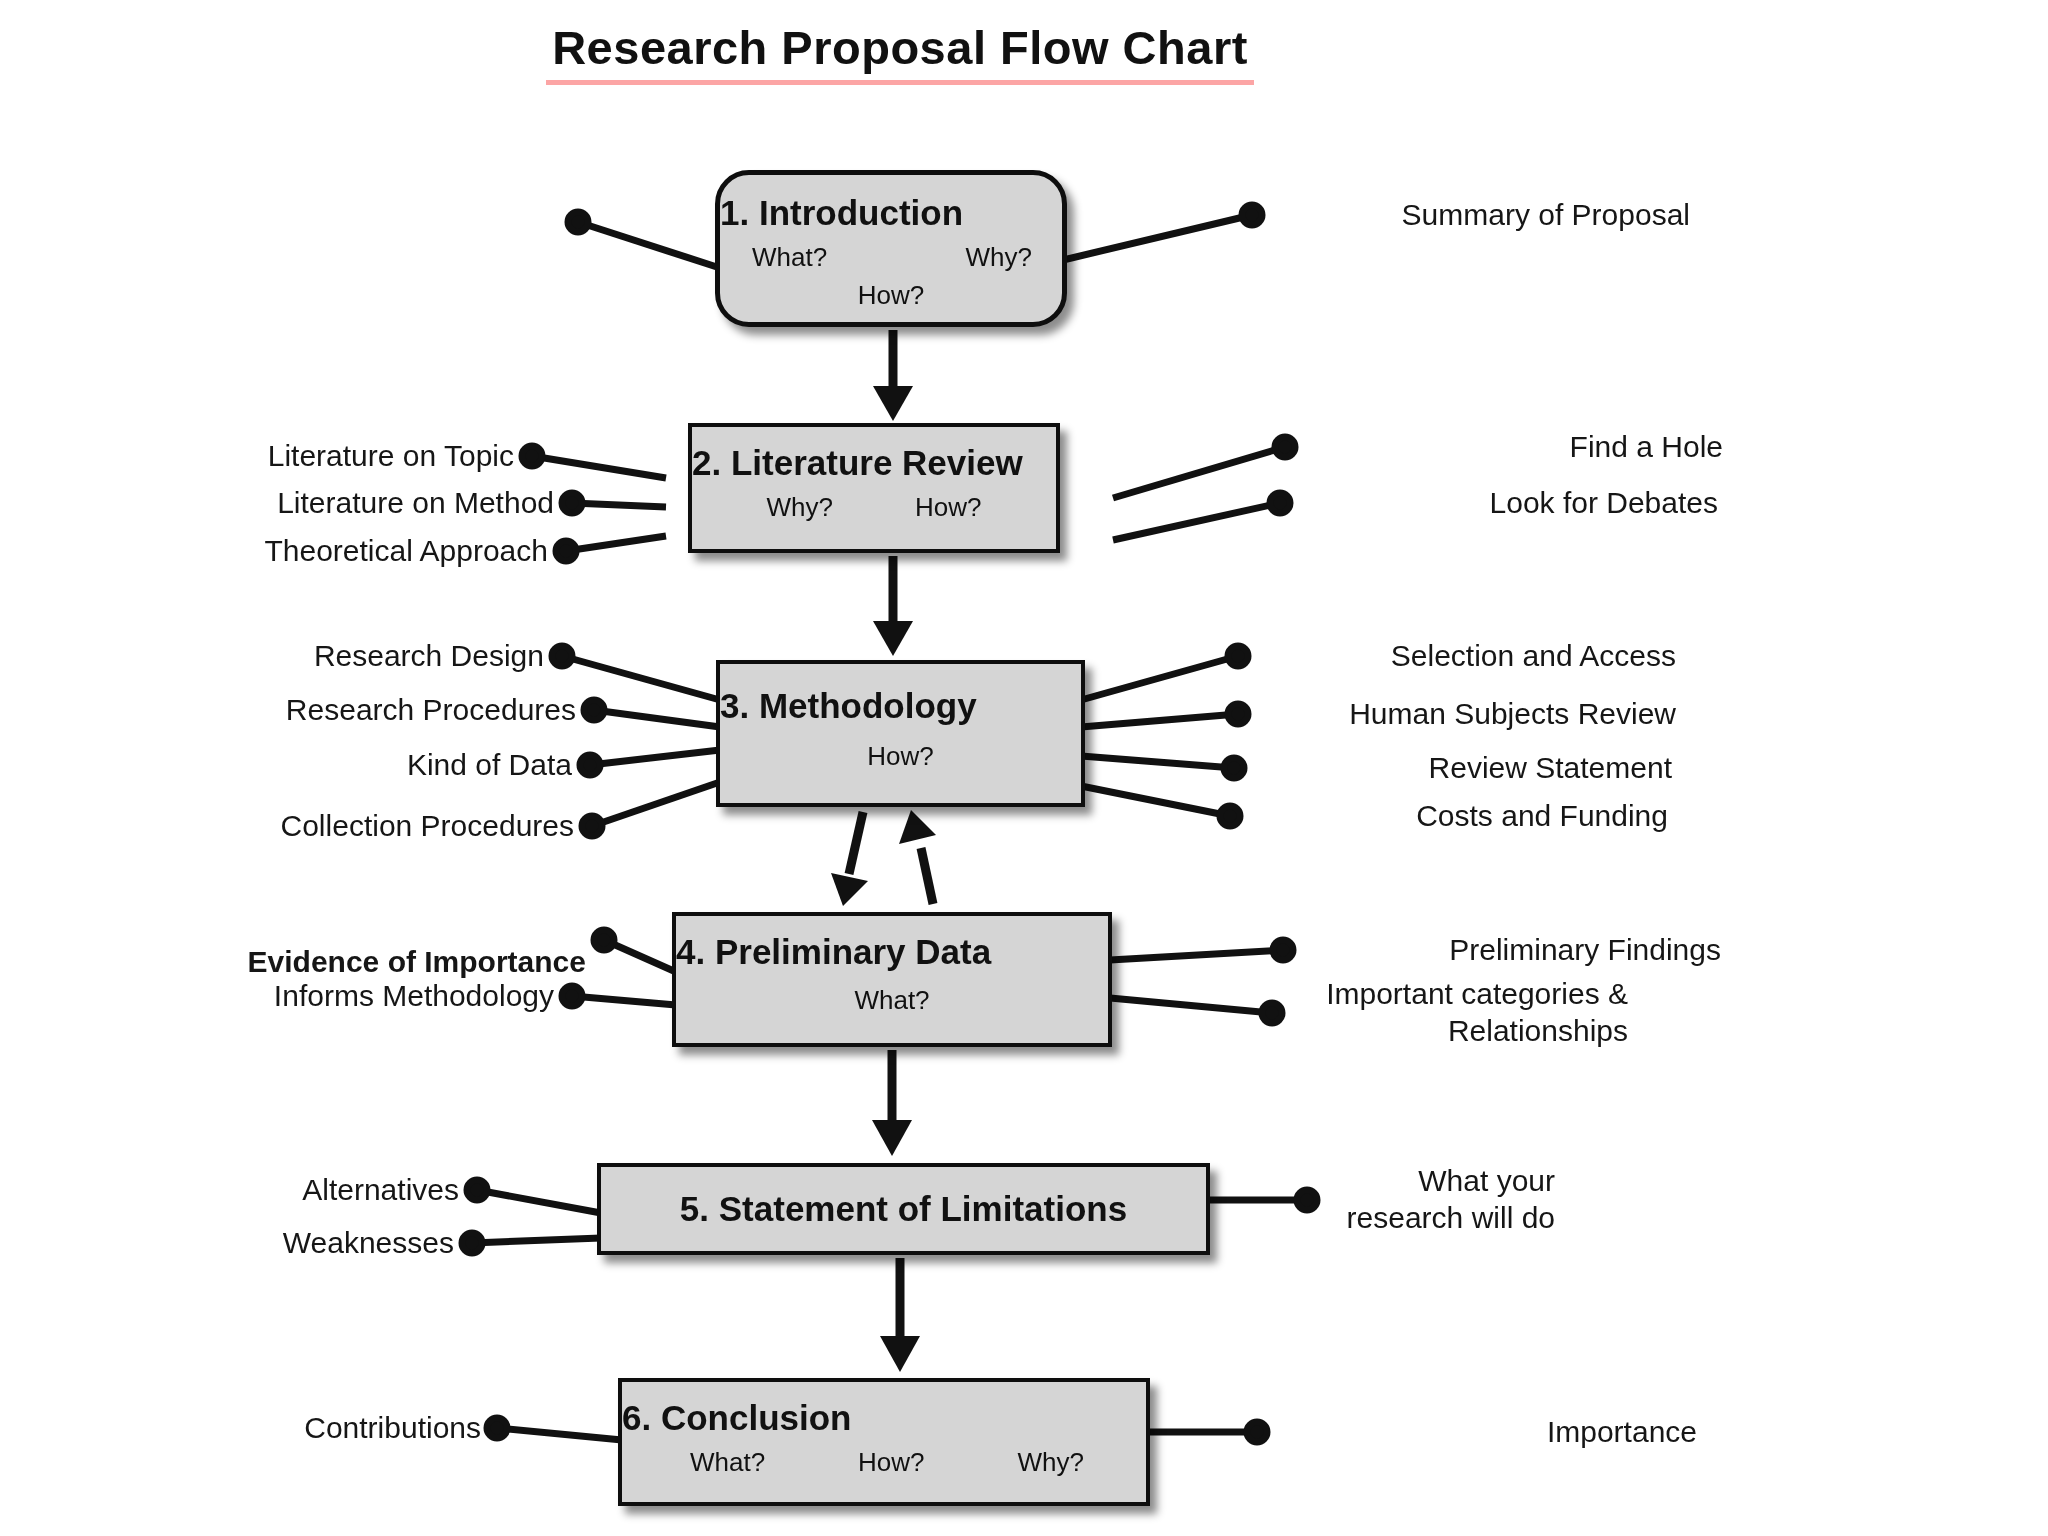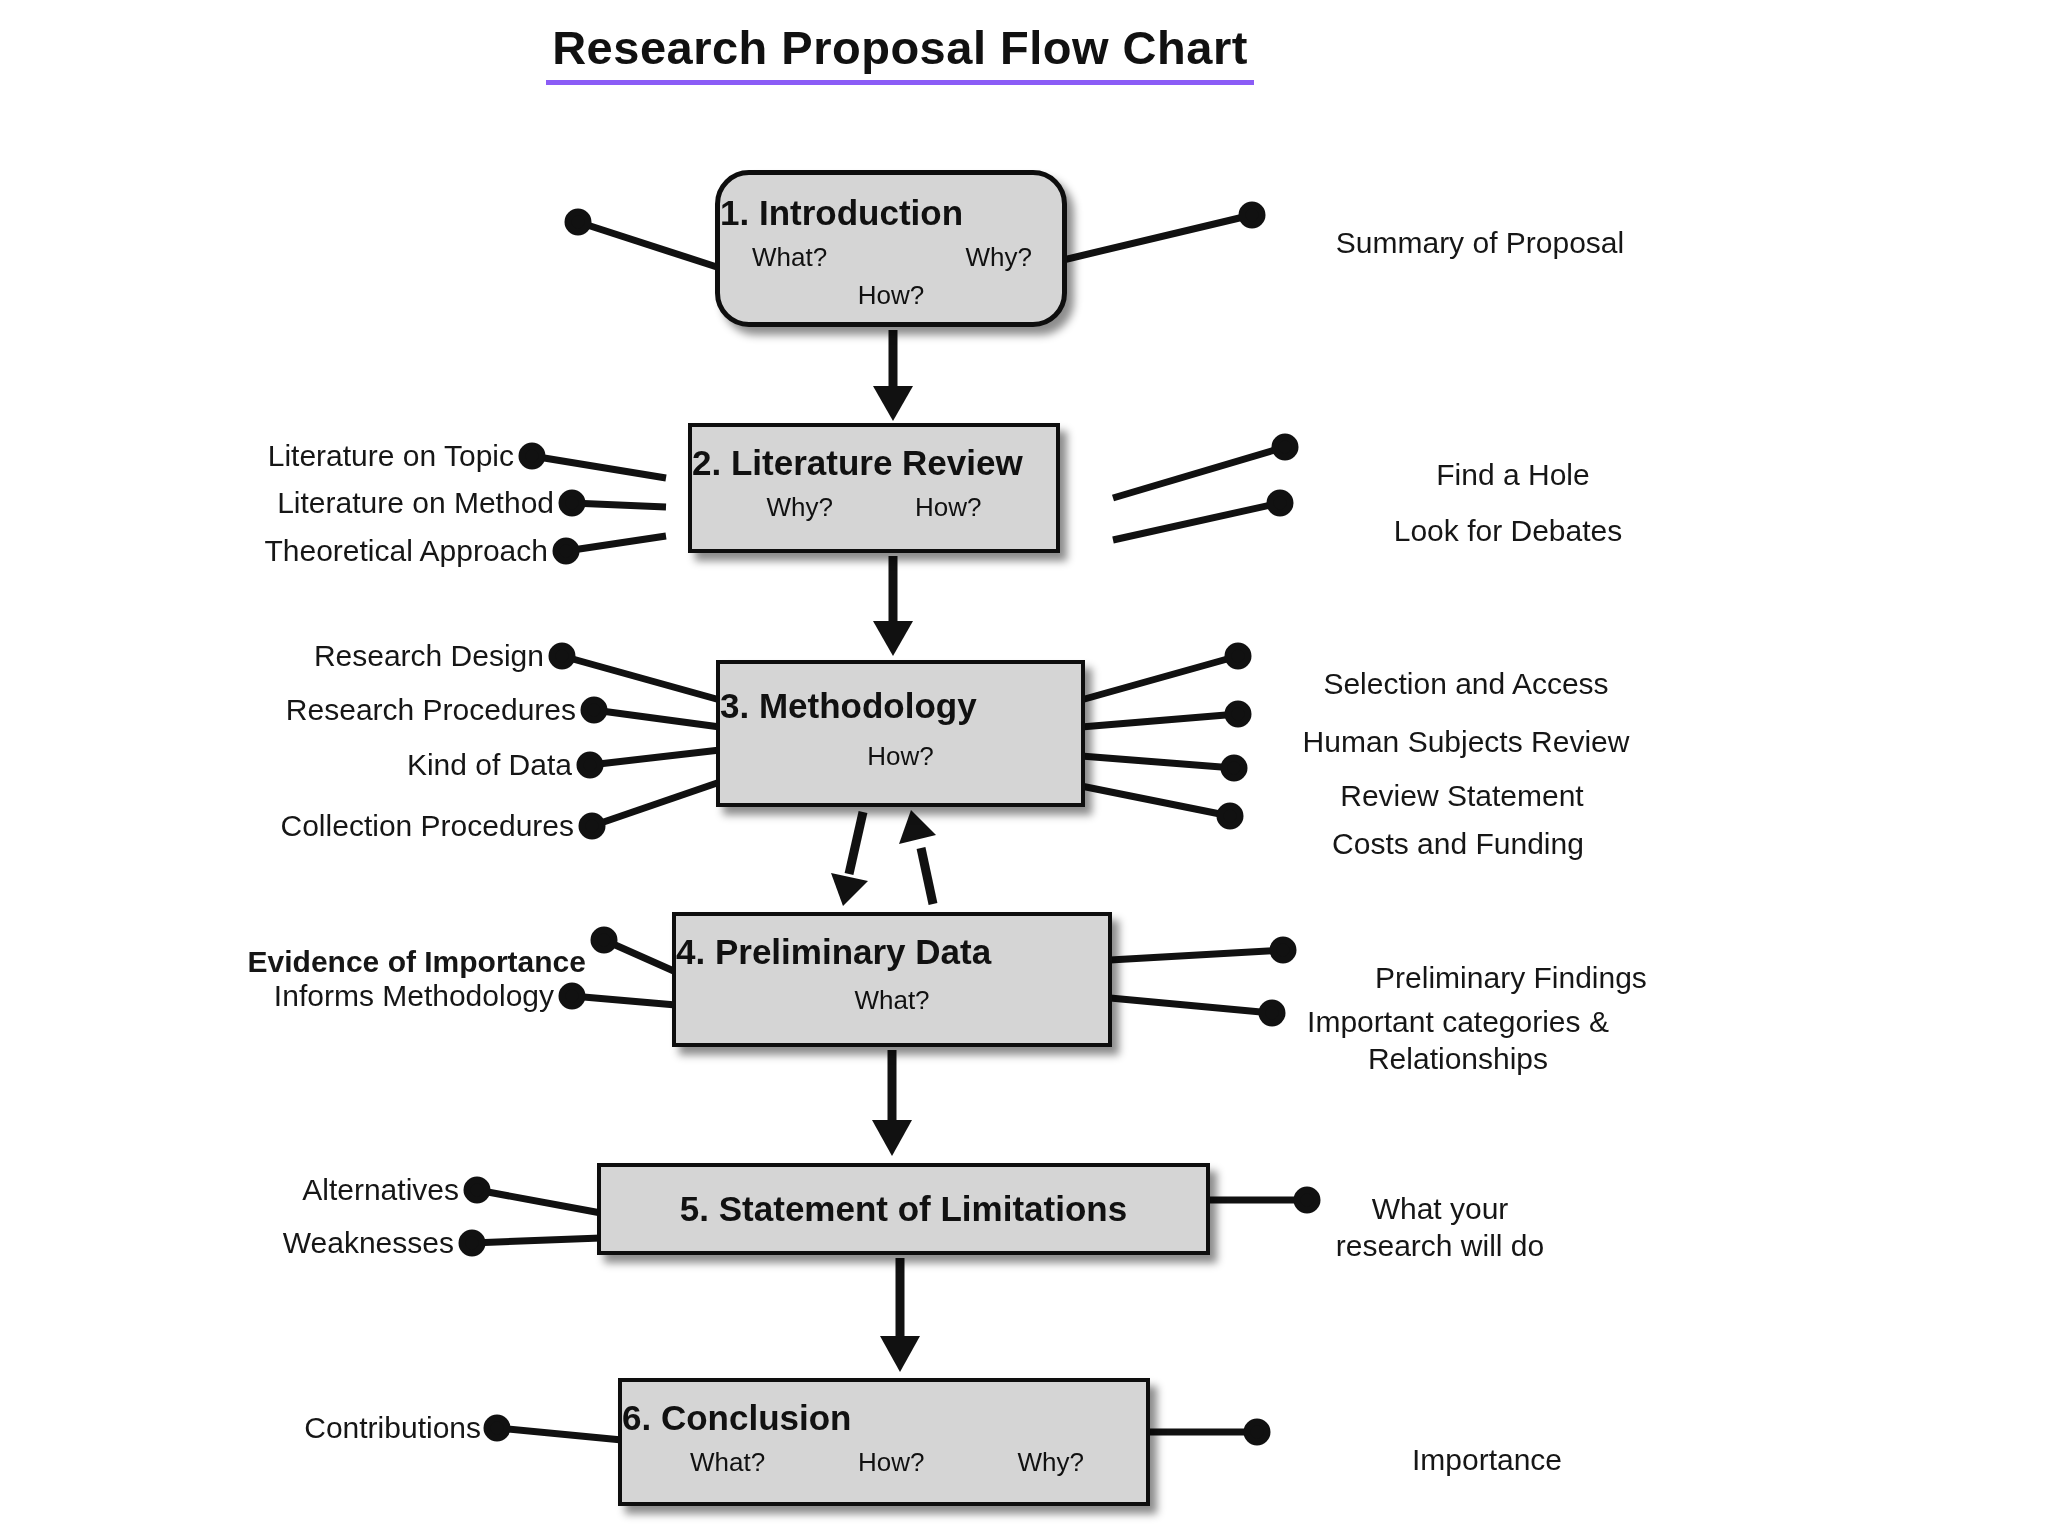--- a/index.html
+++ b/index.html
@@ -11,21 +11,21 @@
     color:#111111;
     overflow:hidden;
   }
   .chart-title{
     position:absolute;top:20px;left:0;width:1800px;
     text-align:center;
   }
   .chart-title span{
     display:inline-block;
     font-size:47px;font-weight:bold;letter-spacing:0.5px;
-    border-bottom:5px solid #8b5cf6;
+    border-bottom:5px solid #fca5a5;
     padding:0 6px 5px 6px;
   }
   .wires{position:absolute;left:0;top:0;}
   .node{
     position:absolute;
     background:#d5d5d5;
     border:4px solid #0e0e0e;
     box-shadow:7px 8px 8px rgba(0,0,0,0.45);
     box-sizing:border-box;
   }
@@ -42,21 +42,21 @@
   }
   .qrow.between{justify-content:space-between;}
   .qrow.center{justify-content:center;}
   .qrow .q{white-space:nowrap;}
   .lbl{
     position:absolute;
     font-size:30px;line-height:37px;
     color:#161616;
   }
   .lbl.left{text-align:right;}
-  .lbl.right{text-align:center;margin-top:28px;}
+  .lbl.right{text-align:right;}
 </style>
 </head>
 <body>
 
 <div class="canvas">
 
   <svg class="wires" width="2048" height="1536" viewBox="0 0 2048 1536">
     <g stroke="#111111" stroke-width="7" fill="#111111">
 
       <g>

